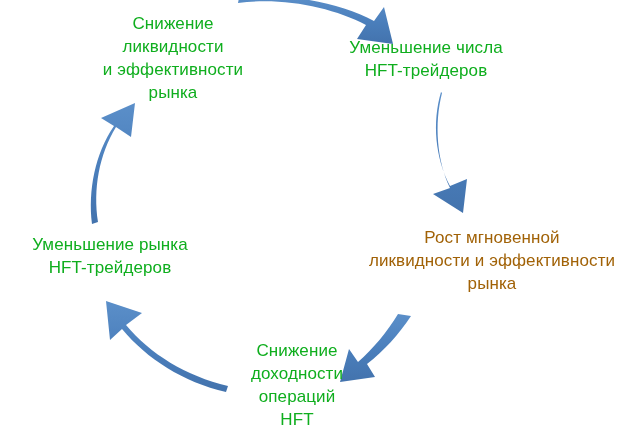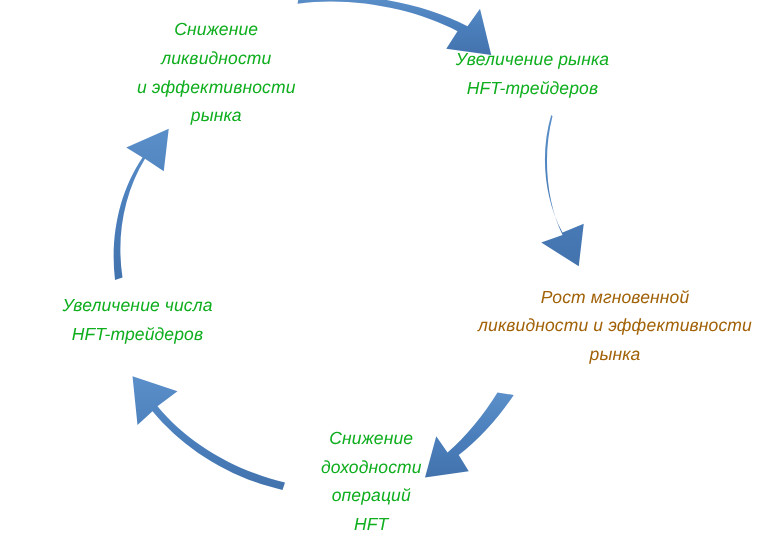--- a/index.html
+++ b/index.html
@@ -19,27 +19,26 @@
     position: absolute;
     left: 0;
     top: 0;
     width: 620px;
     height: 429px;
   }
   .node-label {
     position: absolute;
     color: #0FAE1E;
     font-family: "Liberation Sans", sans-serif;
-    font-size: 14px;
+    font-size: 17px;
     line-height: 23px;
     text-align: center;
     white-space: pre-line;
     letter-spacing: 0.1px;
     font-weight: 400;
-    font-style: italic;
   }
   
   #label-decline-liquidity {
     left: 64px;
     top: 12px;
     width: 218px;
   }
   #label-increase-hft {
     left: 320px;
     top: 36px;
@@ -129,28 +128,28 @@
                C 95 154, 88 190, 92 224
                Z" fill="url(#arrowGrad)"></path>
     </g>
   </svg>
 
   <div class="node-label" id="label-decline-liquidity" style="color: rgb(15, 174, 30);">Снижение
 ликвидности
 и эффективности
 рынка</div>
 
-  <div class="node-label" id="label-increase-hft" style="color: rgb(15, 174, 30);">Увеличение рынка
+  <div class="node-label" id="label-increase-hft" style="color: rgb(15, 174, 30);">Уменьшение числа
 HFT-трейдеров</div>
 
   <div class="node-label" id="label-growth-instant-liquidity" style="color: #a16207;">Рост мгновенной
 ликвидности и эффективности
 рынка</div>
 
   <div class="node-label" id="label-decline-profitability" style="color: rgb(15, 174, 30);">Снижение
 доходности
 операций
 HFT</div>
 
-  <div class="node-label" id="label-decrease-hft" style="color: rgb(15, 174, 30);">Увеличение числа
+  <div class="node-label" id="label-decrease-hft" style="color: rgb(15, 174, 30);">Уменьшение рынка
 HFT-трейдеров</div>
 
 </div>
 
 </body></html>

